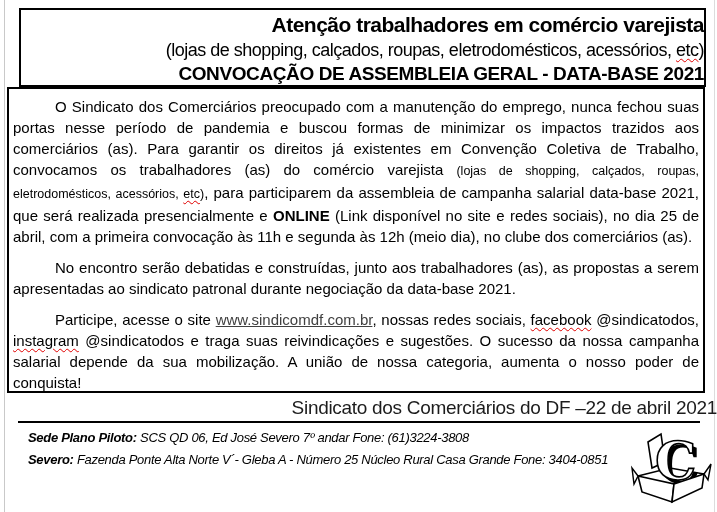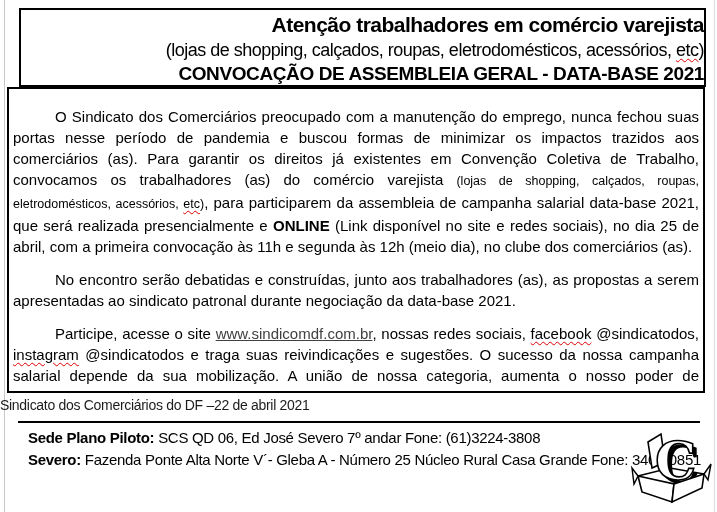--- a/index.html
+++ b/index.html
@@ -12,35 +12,35 @@
   
   .header-box{position:absolute;left:19px;top:8px;width:687px;height:79px;
               border:2px solid #000;box-sizing:border-box;text-align:right;padding-top:2px;}
   .h-title{font-size:21px;font-weight:bold;letter-spacing:-0.5px;line-height:26px;}
   .h-sub{font-size:18px;letter-spacing:-0.5px;line-height:24px;}
   .h-conv{font-size:19px;font-weight:bold;letter-spacing:-0.4px;line-height:24px;}
 
   
   .body-box{position:absolute;left:7px;top:87px;width:698px;height:306px;
             border:2px solid #000;box-sizing:border-box;padding:5px 4px 0 4px;overflow:hidden;}
-  .para{margin:12px 0 10px 0;font-size:15px;line-height:21px;text-align:justify;text-indent:42px;}
+  .para{margin:2px 0 10px 0;font-size:15px;line-height:21px;text-align:justify;text-indent:42px;}
   .para.last{margin-bottom:3px;}
   .small-inline{font-size:12.5px;}
   .b{font-weight:bold;}
   .spell{text-decoration-line:underline;text-decoration-style:wavy;
          text-decoration-color:#e00000;text-decoration-thickness:1px;text-underline-offset:2px;}
   .link{color:#404040;text-decoration:underline;cursor:pointer;}
 
   
-  .caption{position:absolute;top:397px;left:0;width:717px;text-align:left;
-           font-size:14px;letter-spacing:-0.3px;color:#1c1c1c;}
+  .caption{position:absolute;top:397px;left:0;width:717px;text-align:right;
+           font-size:19px;letter-spacing:-0.3px;color:#1c1c1c;}
 
   
   .sep{position:absolute;top:421px;left:18px;width:682px;height:2px;background:#000;}
-  .footer{position:absolute;top:429px;left:28px;width:605px;font-size:15px;letter-spacing:-0.3px;}
+  .footer{position:absolute;top:429px;left:28px;width:605px;font-size:13px;letter-spacing:-0.3px;font-style:italic;}
   .f-line{margin-bottom:5px;white-space:nowrap;line-height:17px;}
   .f-label{font-weight:bold;}
   .logo{position:absolute;right:5px;top:426px;width:82px;height:82px;}
 </style>
 </head>
 <body>
 
 <div class="page">
   <div class="edge edge-left"></div>
   <div class="edge edge-right"></div>

